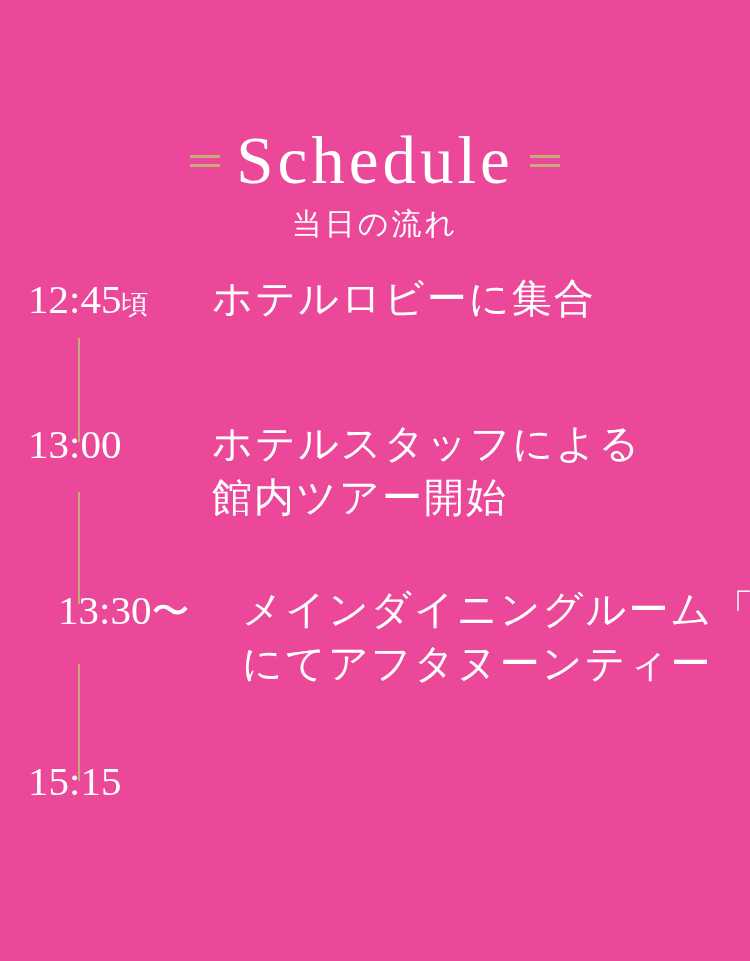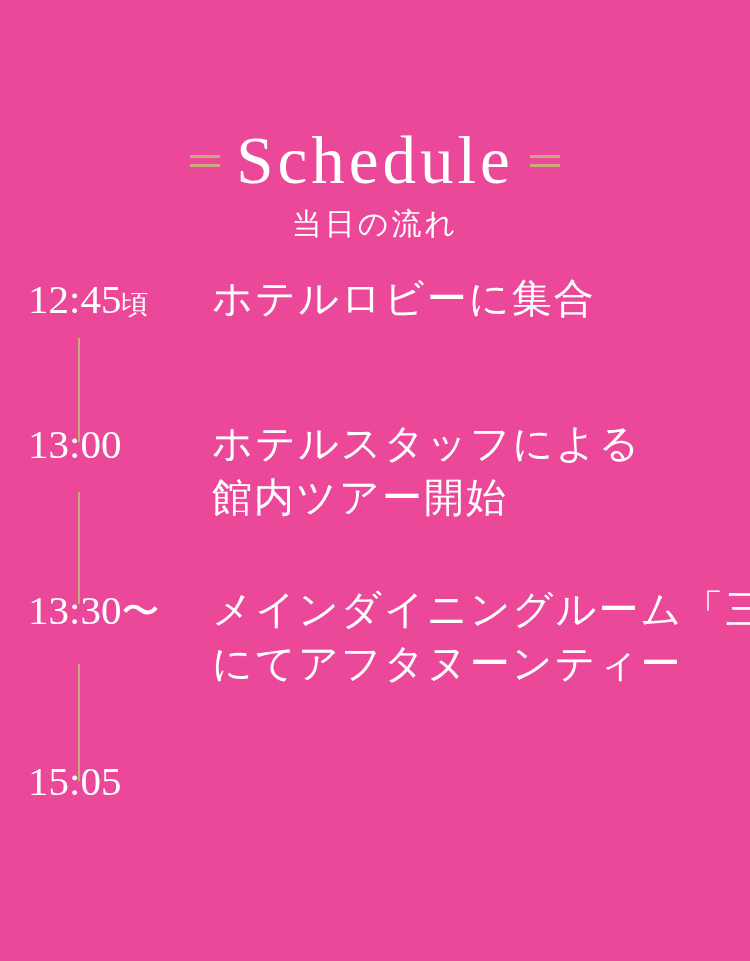--- a/index.html
+++ b/index.html
@@ -179,33 +179,33 @@
     <div class="row" style="margin-top:86px;">
       <div class="time-col">
         <div class="time"><span>13:00</span><span class="time-suffix"></span><span class="time-tilde"></span></div>
       </div>
       <div class="desc-col">
         <div class="desc-line">ホテルスタッフによる</div>
         <div class="desc-line">館内ツアー開始</div>
       </div>
     </div>
 
-    <div class="row" style="margin-top:58px;">
+    <div class="row" style="margin-top:58px;padding-left:30px;">
       <div class="time-col">
         <div class="time"><span>13:30</span><span class="time-suffix"></span><span class="time-tilde">〜</span></div>
       </div>
       <div class="desc-col">
         <div class="desc-line">メインダイニングルーム「三笠」</div>
         <div class="desc-line">にてアフタヌーンティー</div>
       </div>
     </div>
 
     <div class="row" style="margin-top:63px;">
       <div class="time-col">
-        <div class="time"><span>15:05</span><span class="time-suffix"></span><span class="time-tilde"></span></div>
+        <div class="time"><span>15:15</span><span class="time-suffix"></span><span class="time-tilde"></span></div>
       </div>
     </div>
 
   </div>
 
   <div class="connector c1"></div>
   <div class="connector c2"></div>
   <div class="connector c3"></div>
 
 </div>

